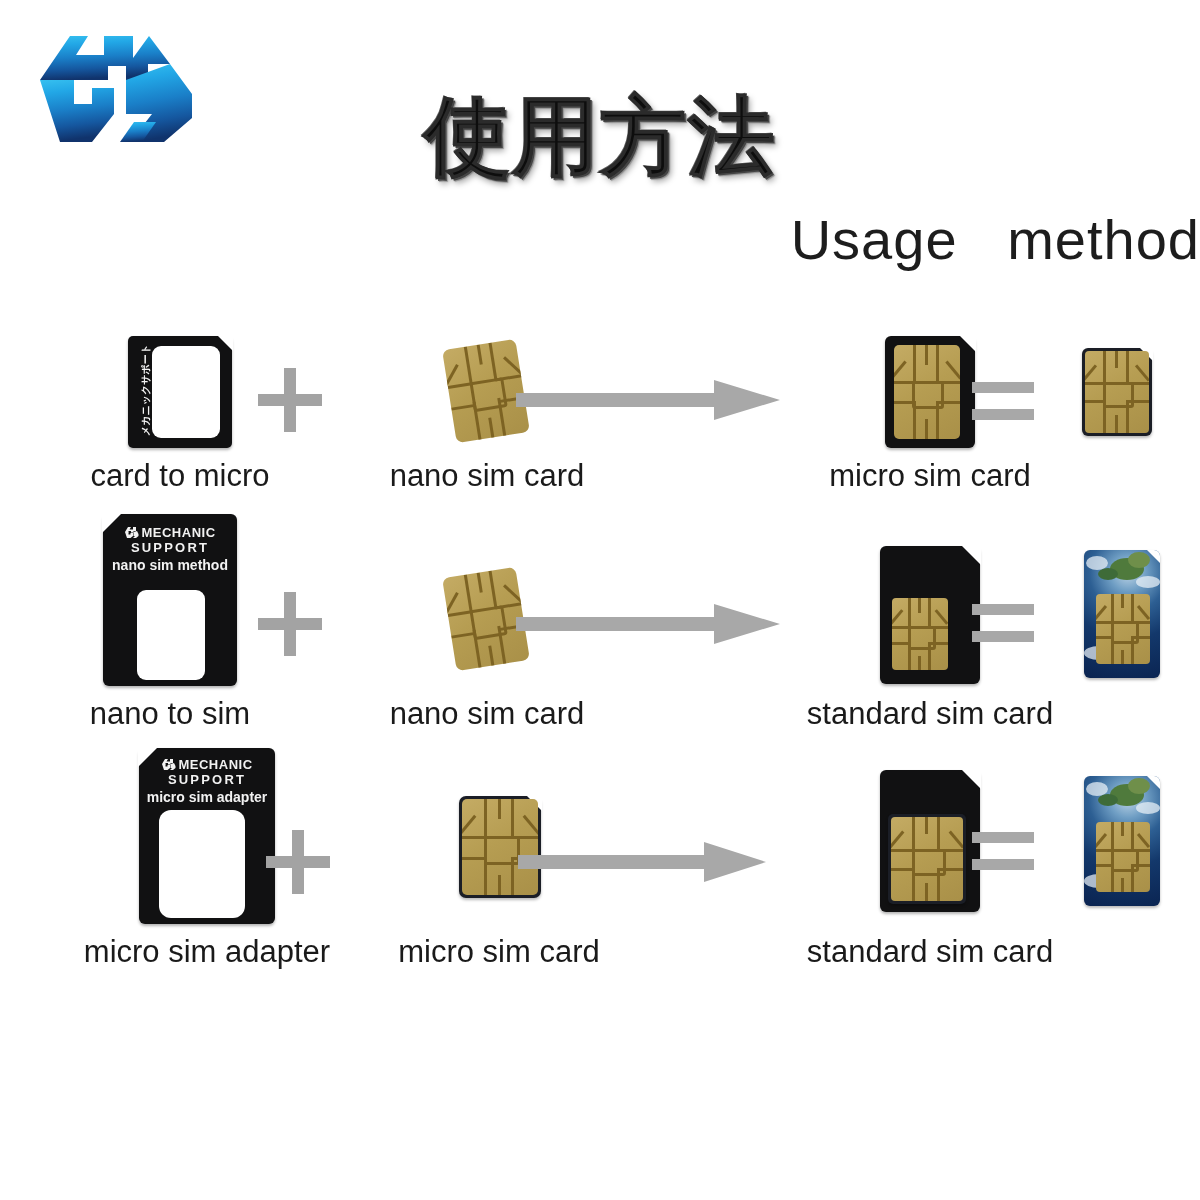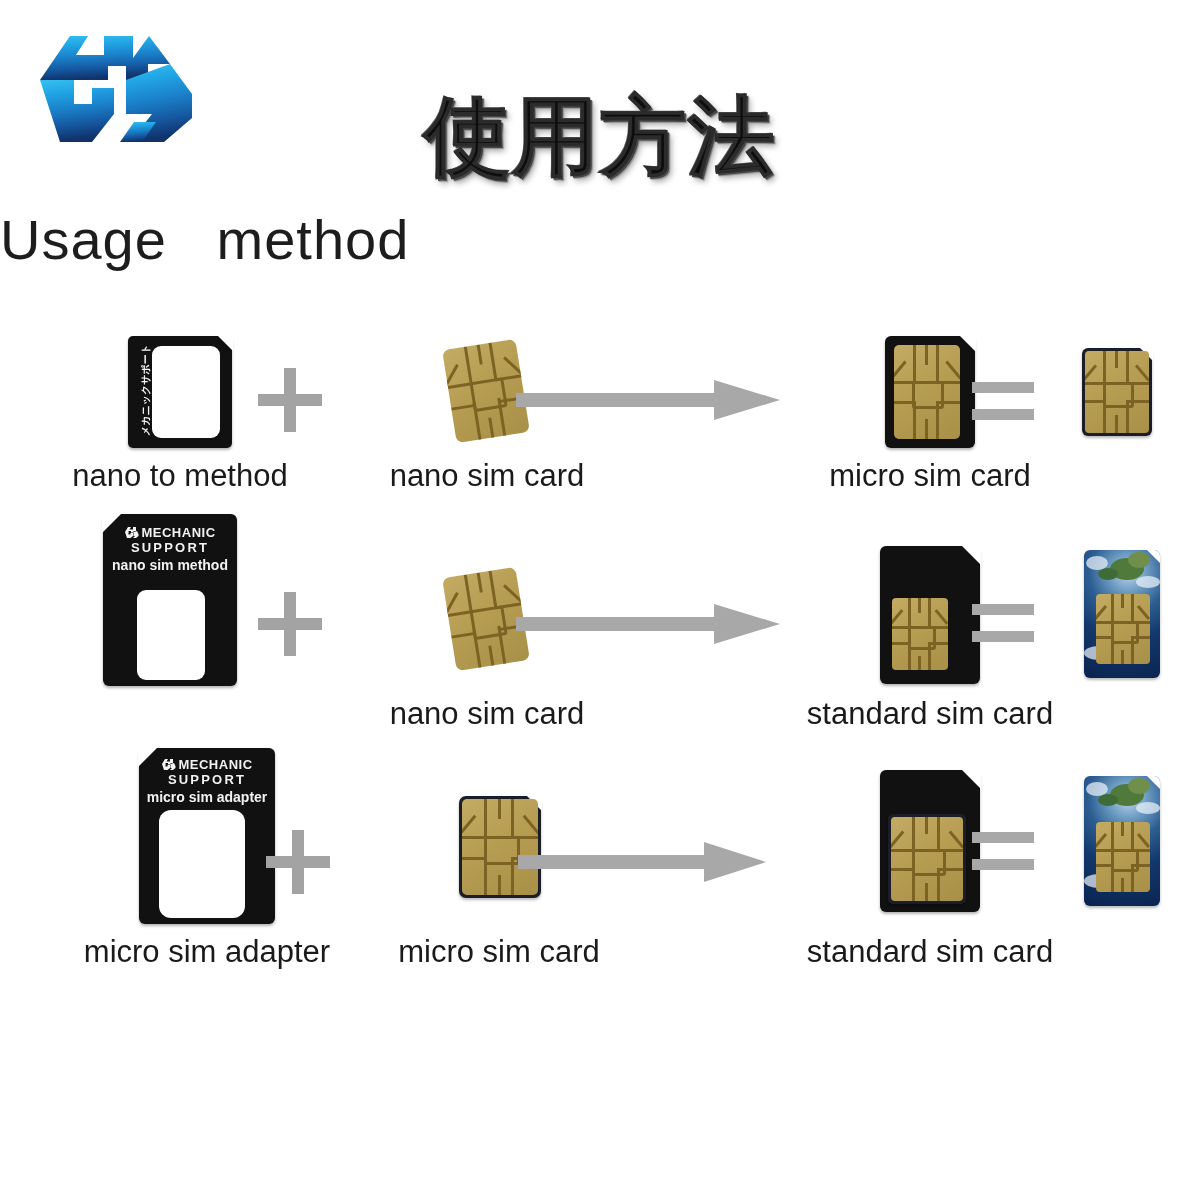--- a/index.html
+++ b/index.html
@@ -44,21 +44,21 @@
       -1px -1px 0 #5d5d5d,
       4px 5px 6px rgba(0,0,0,.35);
     -webkit-text-stroke: 1px #2b2b2b;
     white-space: nowrap;
   }
   #title-en {
     position: absolute;
     left: 0;
     top: 208px;
     width: 1200px;
-    text-align: left;
+    text-align: right;
     font-family: "Liberation Sans", sans-serif;
     font-size: 56px;
     line-height: 64px;
     letter-spacing: 1px;
     color: #1d1d1d;
     white-space: pre;
   }
 
   
   .row { position: absolute; left: 0; width: 1200px; }
@@ -231,21 +231,21 @@
 <div class="row" id="row-0">
 
   <div class="cell" style="left:60px; top:0; width:240px;">
     <div class="art" style="width:104px; height:112px;">
       <div class="adapter" style="position:absolute; left:0; top:0; width:104px; height:112px; border-radius:5px;">
         <div class="notch" style="border-width:0 16px 16px 0; border-color:transparent #ffffff transparent transparent; top:-1px; right:-1px;"></div>
         <div class="window" style="left:24px; top:10px; width:68px; height:92px; border-radius:9px;"></div>
         <div class="vtext" style="left:-27px; top:48px; width:90px; font-size:10px; text-align:center; transform:rotate(-90deg);">メカニックサポート</div>
       </div>
     </div>
-    <div class="caption">nano to method</div>
+    <div class="caption">card to micro</div>
   </div>
 
   <div class="op-plus" style="left:258px; top:32px;"></div>
 
   <div class="cell" style="left:372px; top:0; width:230px;">
     <div class="art" style="width:88px; height:112px;">
       <div class="chip" style="position:absolute; left:6px; top:8px; width:74px; height:94px; border-radius:7px; transform:rotate(-9deg);">
         <div class="core" style="left:22px; top:36px; width:28px; height:24px; border-radius:3px;"></div>
         <div class="ln" style="left:22px; top:0; width:3px; height:38px;"></div>
         <div class="ln" style="left:47px; top:0; width:3px; height:38px;"></div>
@@ -339,20 +339,21 @@
               <path d="M9.5,6 L13,5 L14.5,8 L14.5,10 L12,12 L9,12 L11,10 L9.5,10 Z"></path>
             </g>
               </svg>
           </span><span class="bname">MECHANIC</span>
           <span class="bsub" style="letter-spacing:2.2px;">SUPPORT</span>
           <span class="bsub" style="font-size:14px; margin-top:3px;">nano sim method</span>
         </div>
         <div class="window" style="left:34px; top:76px; width:68px; height:90px; border-radius:9px;"></div>
       </div>
     </div>
+    <div class="caption">nano to sim</div>
   </div>
 
   <div class="op-plus" style="left:258px; top:78px;"></div>
 
   <div class="cell" style="left:372px; top:0; width:230px;">
     <div class="art" style="width:88px; height:172px;">
       <div class="chip" style="position:absolute; left:6px; top:58px; width:74px; height:94px; border-radius:7px; transform:rotate(-9deg);">
         <div class="core" style="left:22px; top:36px; width:28px; height:24px; border-radius:3px;"></div>
         <div class="ln" style="left:22px; top:0; width:3px; height:38px;"></div>
         <div class="ln" style="left:47px; top:0; width:3px; height:38px;"></div>

